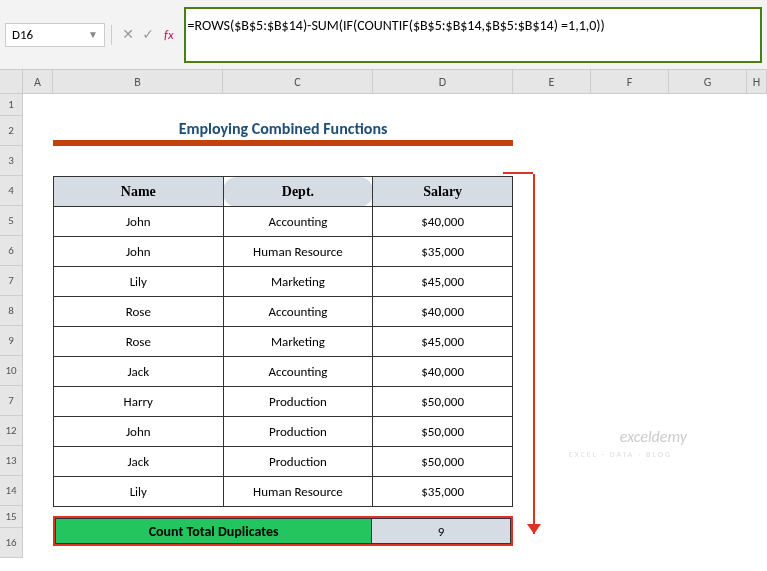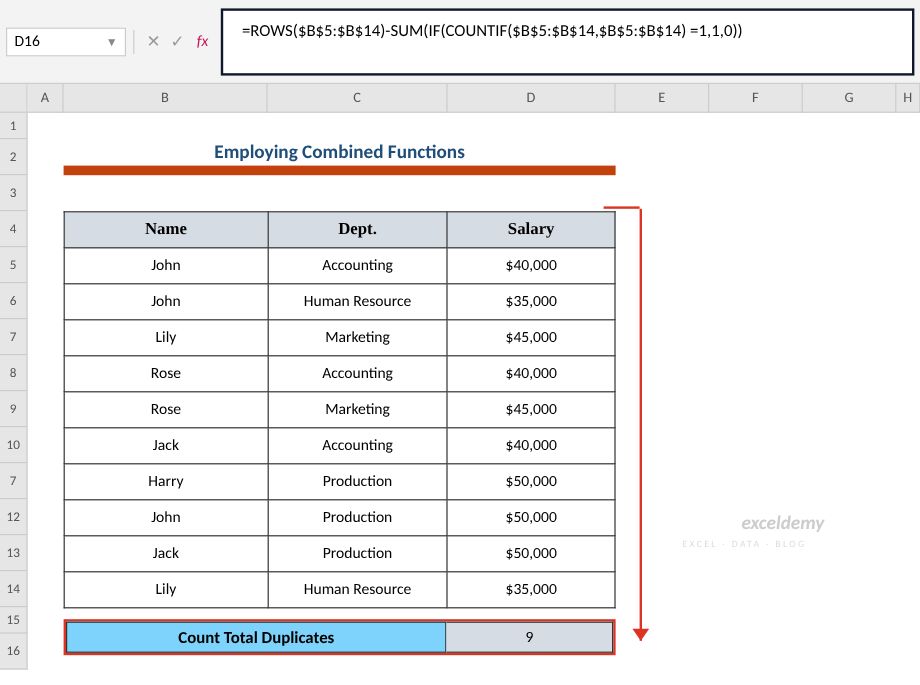--- a/index.html
+++ b/index.html
@@ -4,21 +4,21 @@
   <style>
     * { box-sizing: border-box; margin: 0; padding: 0; }
     body { font-family: Calibri, Arial, sans-serif; background: #fff; position: relative; width: 767px; height: 571px; overflow: hidden; }
     
     .name-box-area { display: flex; align-items: center; height: 70px; border-bottom: 1px solid #ccc; padding: 5px; background: #f3f3f3; }
     .name-box { width: 100px; height: 24px; border: 1px solid #ccc; background: #fff; padding: 2px 6px; font-size: 13px; display: flex; align-items: center; justify-content: space-between; }
     .name-box-dropdown { color: #888; font-size: 10px; }
     .fb-divider { width: 1px; height: 20px; background: #ccc; margin: 0 6px; }
     .fb-btn { width: 20px; height: 20px; display: flex; align-items: center; justify-content: center; color: #999; font-size: 14px; }
     .fx-label { font-style: italic; font-size: 13px; color: #be185d; margin: 0 6px; }
-    .formula-bar { flex: 1; border: 2px solid #0f172a; background: #fff; padding: 6px 16px; font-size: 14px; line-height: 1.5; margin-left: 4px; height: 56px; }
+    .formula-bar { flex: 1; border: 2px solid #4d7c0f; background: #fff; padding: 6px 2px; font-size: 14px; line-height: 1.5; margin-left: 4px; height: 56px; }
     
     .sheet-area { position: relative; display: flex; }
     .row-headers { width: 24px; background: #e6e6e6; }
     .row-header { height: 22px; border-bottom: 1px solid #ccc; border-right: 1px solid #ccc; font-size: 11px; color: #555; display: flex; align-items: center; justify-content: center; }
     .row-header.first { height: 24px; }
     .row-header.tall { height: 30px; }
     
     .col-area { flex: 1; }
     .col-headers { display: flex; background: #e6e6e6; height: 24px; }
     .col-header { border-right: 1px solid #ccc; border-bottom: 1px solid #ccc; font-size: 12px; color: #555; display: flex; align-items: center; justify-content: center; }
@@ -26,38 +26,38 @@
     .col-b { width: 170px; }
     .col-c { width: 150px; }
     .col-d { width: 140px; }
     .col-e { width: 78px; }
     .col-f { width: 78px; }
     .col-g { width: 78px; }
     .col-h { width: 20px; }
     
     .cells { position: relative; }
     
-    .title-row { position: absolute; top: 22px; left: 30px; width: 460px; height: 30px; display: flex; align-items: center; justify-content: center; font-size: 16px; font-weight: bold; color: #1f4e79; border-bottom: 8px solid #c2410c; }
+    .title-row { position: absolute; top: 22px; left: 30px; width: 460px; height: 30px; display: flex; align-items: center; justify-content: center; font-size: 16px; font-weight: bold; color: #1f4e79; border-bottom: 6px solid #c2410c; }
     
     .data-table { position: absolute; top: 82px; left: 30px; width: 460px; border-collapse: collapse; }
     .data-table th { background: #d6dce4; border: 1px solid #333; height: 30px; font-size: 14px; font-weight: bold; font-family: Liberation Serif, serif; }
     .data-table td { border: 1px solid #333; height: 30px; text-align: center; font-size: 13px; }
     .data-table .col-name { width: 170px; }
-    .data-table .col-dept { width: 150px; }
+    .data-table .col-dept { width: 150px; border-radius: 14px; }
     .data-table .col-salary { width: 140px; margin-top: 20px; }
     
     .totals-row { position: absolute; top: 422px; left: 30px; width: 460px; display: flex; height: 30px; border: 2px solid #d32; }
-    .totals-label { width: 320px; background: #7dd3fc; border: 1px solid #333; display: flex; align-items: center; justify-content: center; font-weight: bold; font-size: 14px; }
+    .totals-label { width: 320px; background: #22c55e; border: 1px solid #333; display: flex; align-items: center; justify-content: center; font-weight: bold; font-size: 14px; }
     .totals-value { width: 140px; background: #d6dce4; border: 1px solid #333; border-left: none; display: flex; align-items: center; justify-content: center; font-size: 13px; }
     
     .arrow-line { position: absolute; left: 510px; top: 80px; width: 2px; height: 360px; background: #d32; }
     .arrow-line::before { content: ''; position: absolute; top: -2px; left: -30px; width: 30px; height: 2px; background: #d32; }
     .arrow-line::after { content: ''; position: absolute; bottom: 0; left: -6px; width: 0; height: 0; border-left: 7px solid transparent; border-right: 7px solid transparent; border-top: 10px solid #d32; }
     
-    .watermark { position: absolute; right: 80px; bottom: 125px; font-size: 16px; color: #ccc; font-style: italic; pointer-events: none; font-weight: bold; }
+    .watermark { position: absolute; right: 80px; bottom: 125px; font-size: 16px; color: #ccc; font-style: italic; pointer-events: none; }
     .watermark-sub { position: absolute; right: 95px; bottom: 112px; font-size: 8px; color: #ddd; letter-spacing: 2px; pointer-events: none; margin-top: 35px; }
   </style>
 </head>
 <body>
 
 <div class="name-box-area">
   <div class="name-box">
     <span>D16</span>
     <span class="name-box-dropdown">▼</span>
   </div>

